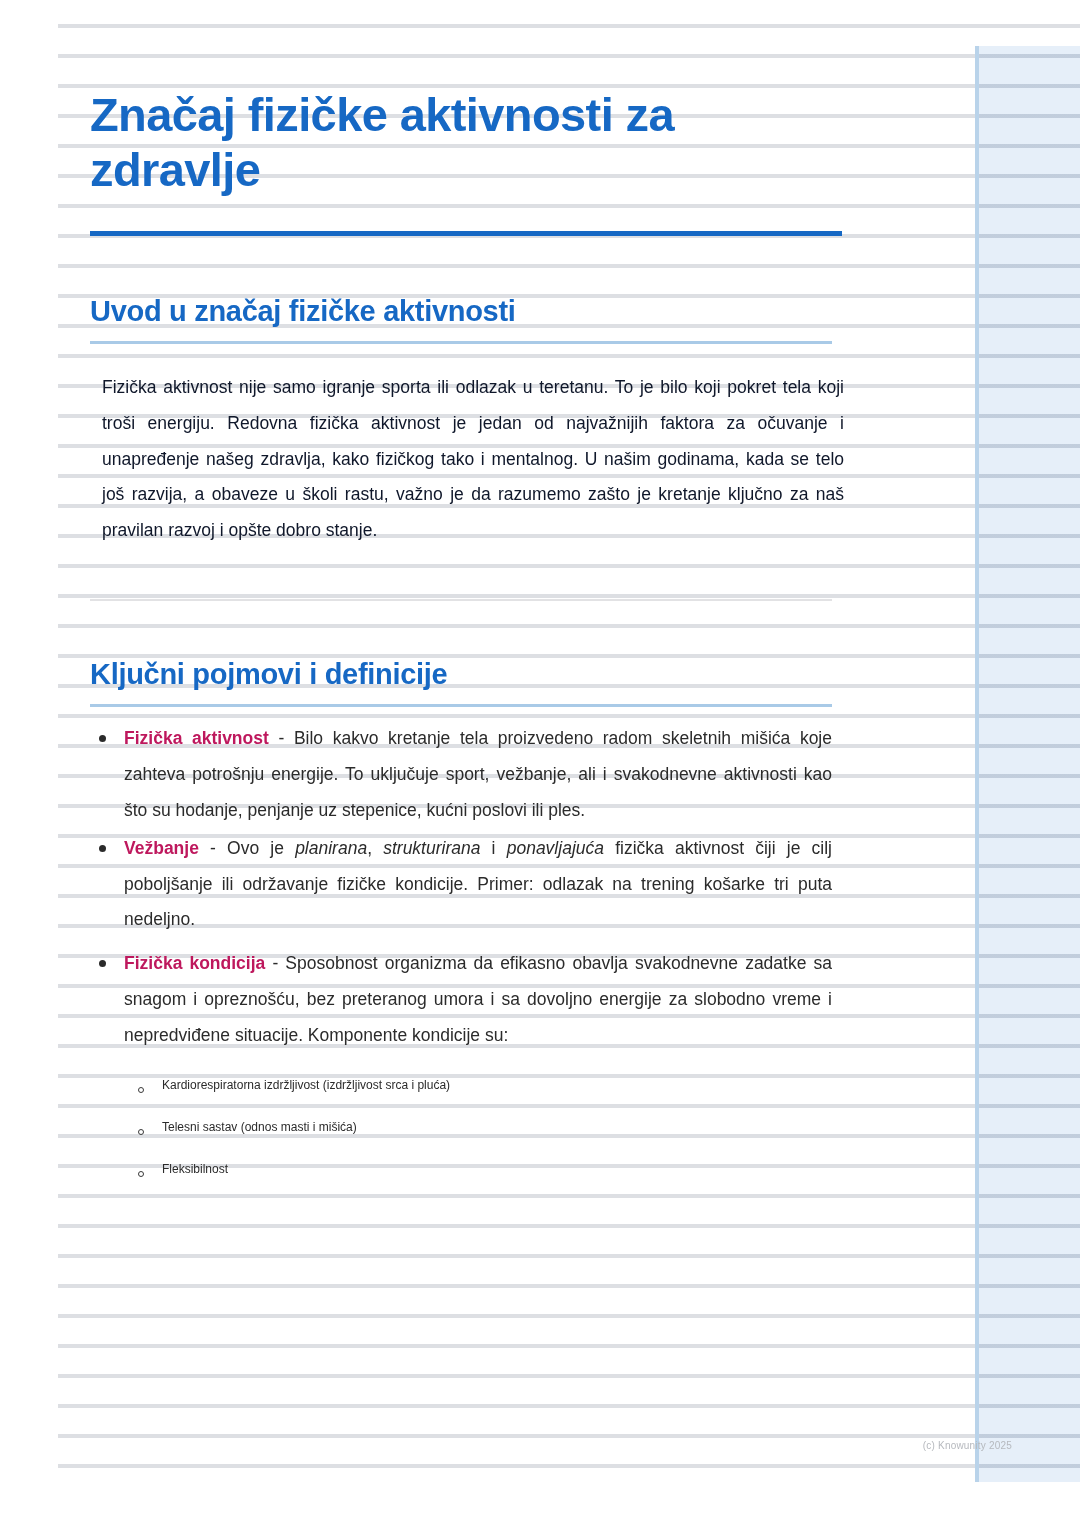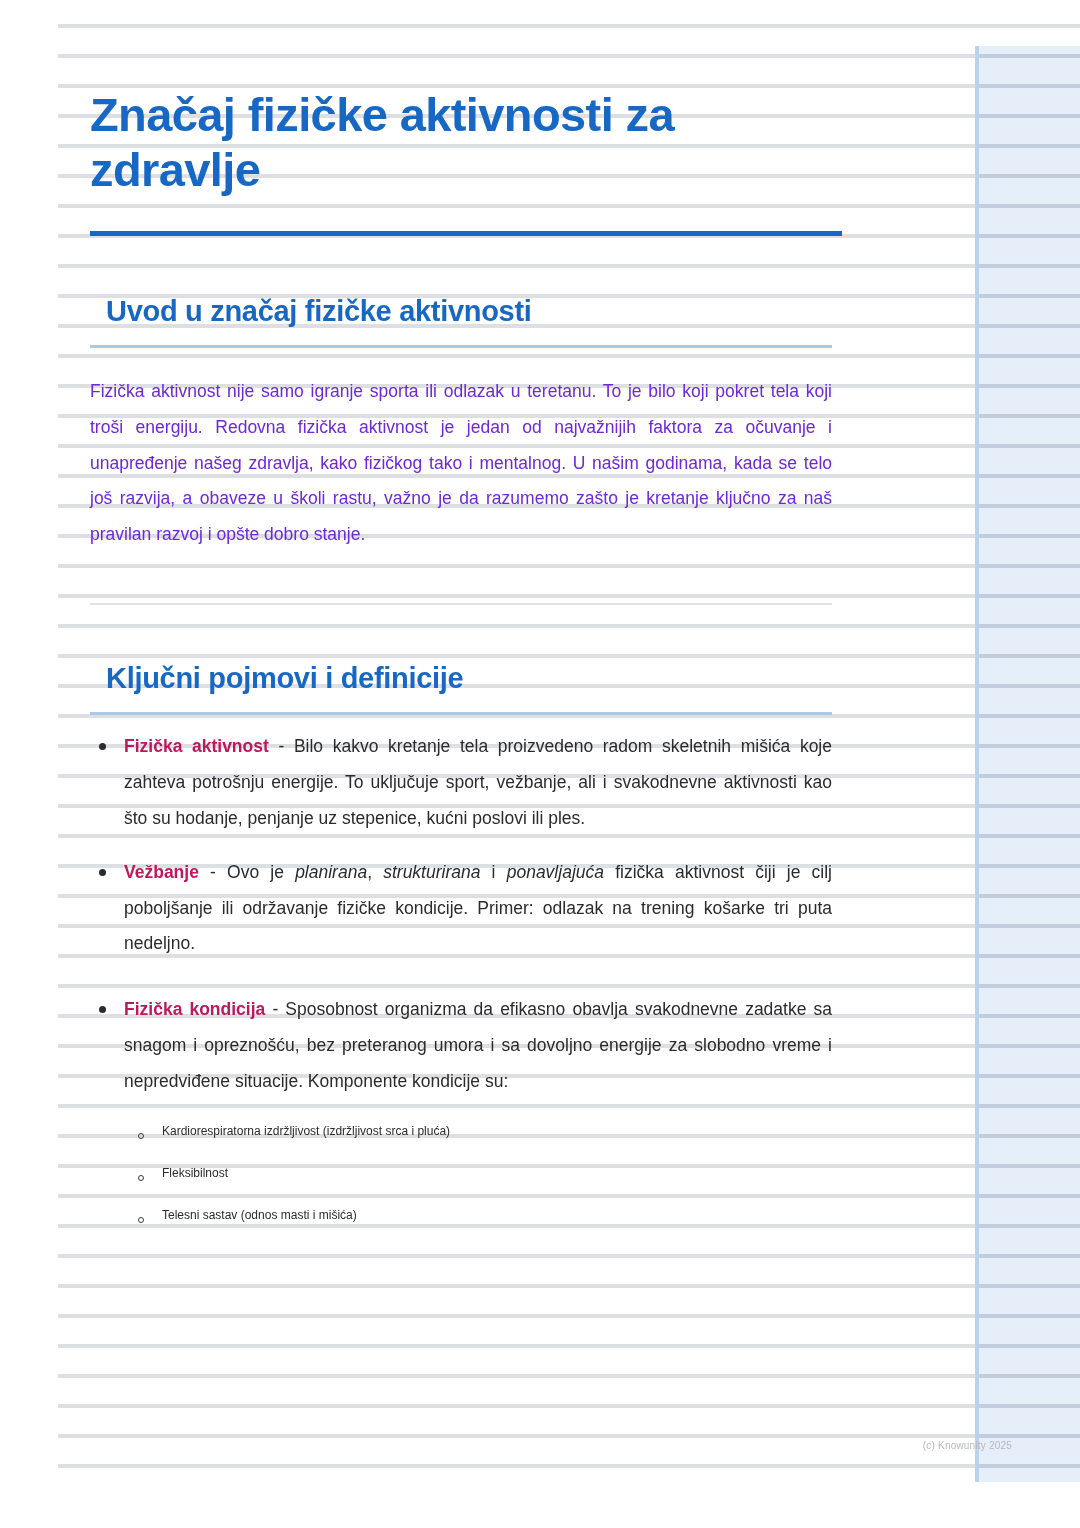--- a/index.html
+++ b/index.html
@@ -89,40 +89,40 @@
     width: 752px;
     height: 5px;
     background: #1668c4;
   }
 
   .section {
     margin-top: 0;
   }
 
   .section-heading {
-    margin: 16px;
+    margin: 0;
     font-size: 29px;
     line-height: 1.2;
     font-weight: 700;
     letter-spacing: -0.3px;
     color: #1668c4;
   }
 
   .section-rule {
     margin-top: 12px;
     width: 742px;
     height: 3px;
     background: #a9cae7;
   }
 
   .body-text {
-    margin: 0;
+    margin: 12px;
     font-size: 17.5px;
     line-height: 2.05;
-    color: #6d28d9;
+    color: #0f172a;
     text-align: justify;
     width: 742px;
   }
 
   .section-sep {
     width: 742px;
     height: 2px;
     background: #e2e2e4;
   }
 
@@ -218,36 +218,36 @@
     <div class="section" style="margin-top:56px;">
       <h2 class="section-heading">Ključni pojmovi i definicije</h2>
       <div class="section-rule"></div>
 
       <ul class="bullets" style="margin-top:14px;">
 
         <li style="margin-top:0;">
           <span class="term">Fizička aktivnost</span><span> - </span><span>Bilo kakvo kretanje tela proizvedeno radom skeletnih mišića koje zahteva potrošnju energije. To uključuje sport, vežbanje, ali i svakodnevne aktivnosti kao što su hodanje, penjanje uz stepenice, kućni poslovi ili ples.</span>
         </li>
 
-        <li style="margin-top:18px;">
+        <li style="margin-top:2px;">
           <span class="term">Vežbanje</span><span> - </span><span>Ovo je </span><span class="em">planirana</span><span>, </span><span class="em">strukturirana</span><span> i </span><span class="em">ponavljajuća</span><span> fizička aktivnost čiji je cilj poboljšanje ili održavanje fizičke kondicije. Primer: odlazak na trening košarke tri puta nedeljno.</span>
         </li>
 
-        <li style="margin-top:30px;">
+        <li style="margin-top:8px;">
           <span class="term">Fizička kondicija</span><span> - </span><span>Sposobnost organizma da efikasno obavlja svakodnevne zadatke sa snagom i opreznošću, bez preteranog umora i sa dovoljno energije za slobodno vreme i nepredviđene situacije. Komponente kondicije su:</span>
 
           <ul class="subbullets" style="margin-top:22px;">
             <li style="margin-top:0;">
               <span>Kardiorespiratorna izdržljivost (izdržljivost srca i pluća)</span>
             </li>
             <li style="margin-top:24px;">
-              <span>Fleksibilnost</span>
+              <span>Telesni sastav (odnos masti i mišića)</span>
             </li>
             <li style="margin-top:24px;">
-              <span>Telesni sastav (odnos masti i mišića)</span>
+              <span>Fleksibilnost</span>
             </li>
           </ul>
         </li>
 
       </ul>
     </div>
 
   </div>
 
   <div class="footer-note">(c) Knowunity 2025</div>

